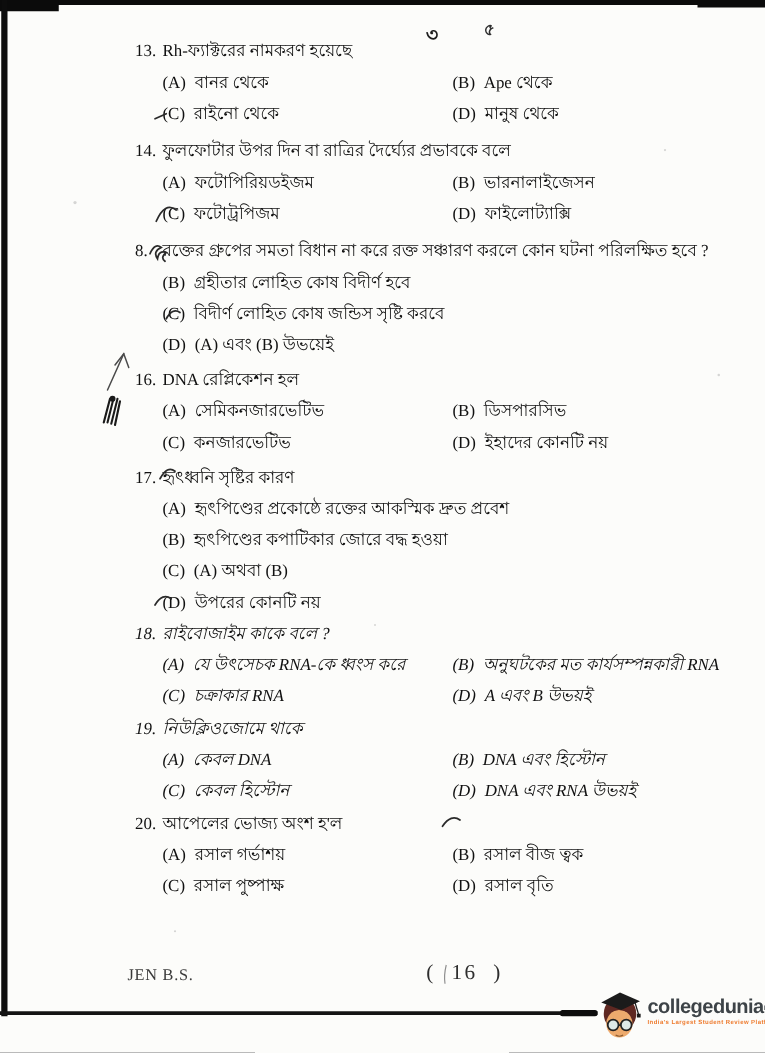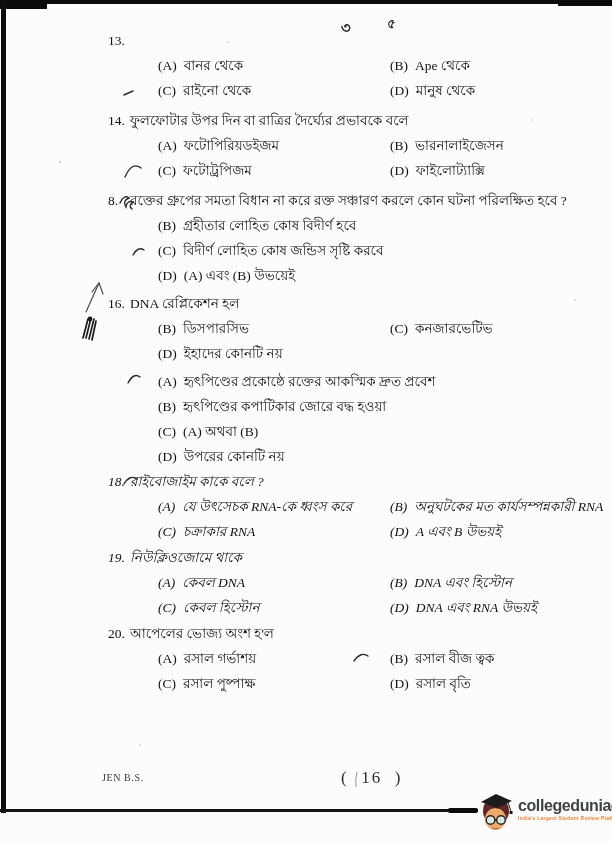--- a/index.html
+++ b/index.html
@@ -28,25 +28,25 @@
   }
   .question { margin-bottom:3px; }
   .question:nth-child(1), .question:nth-child(2) { margin-bottom:5px; }
   .question:nth-child(5) { margin-bottom:0; }
   .question:nth-child(6), .question:nth-child(7) { margin-bottom:1px;font-style:italic; }
   .q-title { display:flex; white-space:nowrap; }
   .q-num { width:22px; flex:0 0 22px; }
   .q-options { padding-left:22px; }
   .q-options.cols-2 { display:grid; grid-template-columns:232px 1fr; }
   .q-options.cols-1 { display:block; }
-  .option { white-space:nowrap;margin-left:28px; }
+  .option { white-space:nowrap; }
   .opt-label { margin-right:7px; }
 
   
-  .footer-left  { position:absolute; top:772px; left:102px; font-size:10px; letter-spacing:.6px; color:#3a3a3a; }
+  .footer-left  { position:absolute; top:772px; left:102px; font-size:13px; letter-spacing:.6px; color:#3a3a3a; }
   .footer-center{ position:absolute; top:768px; left:341px; font-size:17px; letter-spacing:2px; color:#2e2e2e; white-space:pre; }
 
   
   .pen-layer { position:absolute; top:0; left:0; width:612px; height:842px; pointer-events:none; }
 
   
   .logo { position:absolute; top:790px; left:477px; width:134px; height:50px; display:flex; align-items:flex-start; }
   .logo-mascot { width:40px; height:50px; flex:0 0 40px; }
   .logo-textcol { padding-top:9px; margin-left:1px; }
   .logo-brand { font-family:"Liberation Sans", sans-serif; font-weight:bold; font-size:16px; line-height:14px; color:#3d4347; letter-spacing:-.4px; white-space:nowrap; }
@@ -65,20 +65,21 @@
   <div class="scan-bottom"></div>
   <div class="scan-bottom-tip"></div>
 
   <div class="hand-mark m1">৩</div>
   <div class="hand-mark m2">৫</div>
 
   <div class="questions">
       <div class="question">
         <div class="q-title">
           <span class="q-num">13.</span>
+          <span class="q-text">Rh-ফ্যাক্টরের নামকরণ হয়েছে</span>
         </div>
         <div class="q-options cols-2">
           <div class="option"><span class="opt-label">(A)</span><span class="opt-text">বানর থেকে</span></div>
           <div class="option"><span class="opt-label">(B)</span><span class="opt-text">Ape থেকে</span></div>
           <div class="option"><span class="opt-label">(C)</span><span class="opt-text">রাইনো থেকে</span></div>
           <div class="option"><span class="opt-label">(D)</span><span class="opt-text">মানুষ থেকে</span></div>
         </div>
       </div>
       <div class="question">
         <div class="q-title">
@@ -102,26 +103,31 @@
           <div class="option"><span class="opt-label">(C)</span><span class="opt-text">বিদীর্ণ লোহিত কোষ জন্ডিস সৃষ্টি করবে</span></div>
           <div class="option"><span class="opt-label">(D)</span><span class="opt-text">(A) এবং (B) উভয়েই</span></div>
         </div>
       </div>
       <div class="question">
         <div class="q-title">
           <span class="q-num">16.</span>
           <span class="q-text">DNA রেপ্লিকেশন হল</span>
         </div>
         <div class="q-options cols-2">
+          <div class="option"><span class="opt-label">(A)</span><span class="opt-text">সেমিকনজারভেটিভ</span></div>
           <div class="option"><span class="opt-label">(B)</span><span class="opt-text">ডিসপারসিভ</span></div>
           <div class="option"><span class="opt-label">(C)</span><span class="opt-text">কনজারভেটিভ</span></div>
           <div class="option"><span class="opt-label">(D)</span><span class="opt-text">ইহাদের কোনটি নয়</span></div>
         </div>
       </div>
       <div class="question">
+        <div class="q-title">
+          <span class="q-num">17.</span>
+          <span class="q-text">হৃৎধ্বনি সৃষ্টির কারণ</span>
+        </div>
         <div class="q-options cols-1">
           <div class="option"><span class="opt-label">(A)</span><span class="opt-text">হৃৎপিণ্ডের প্রকোষ্ঠে রক্তের আকস্মিক দ্রুত প্রবেশ</span></div>
           <div class="option"><span class="opt-label">(B)</span><span class="opt-text">হৃৎপিণ্ডের কপাটিকার জোরে বদ্ধ হওয়া</span></div>
           <div class="option"><span class="opt-label">(C)</span><span class="opt-text">(A) অথবা (B)</span></div>
           <div class="option"><span class="opt-label">(D)</span><span class="opt-text">উপরের কোনটি নয়</span></div>
         </div>
       </div>
       <div class="question">
         <div class="q-title">
           <span class="q-num">18.</span>

